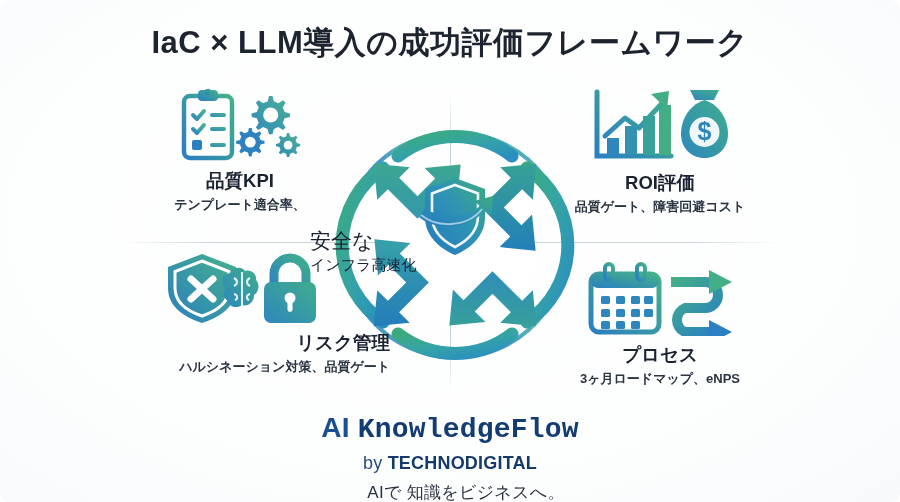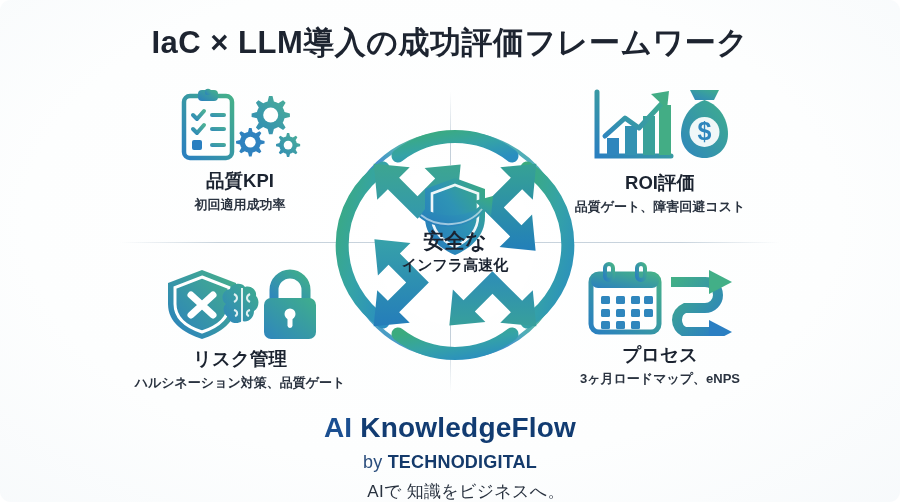--- a/index.html
+++ b/index.html
@@ -65,23 +65,23 @@
     width: 290px;
     height: 290px;
   }
   .hub svg { display: block; }
 
   .hub-text {
     position: absolute;
     left: 310px;
     top: 228px;
     width: 290px;
-    text-align: center;
+    text-align: left;
     color: #1b2330;
-    font-weight: bold;
+    font-weight: normal;
     line-height: 1.28;
     pointer-events: none;
   }
   .hub-text .l1 { font-size: 21px; display: block; }
   .hub-text .l2 { font-size: 15px; display: block; }
 
   
   .quad {
     position: absolute;
     width: 300px;
@@ -106,38 +106,38 @@
     font-size: 13px;
     font-weight: bold;
     color: #2a3340;
     line-height: 1.35;
     white-space: nowrap;
   }
   .quad .q-sub span { display: block; }
 
   #quad-kpi     { left: 90px;  top: 84px; }
   #quad-roi     { left: 510px; top: 86px; }
-  #quad-risk    { left: 90px;  top: 262px; }
+  #quad-risk    { left: 90px;  top: 246px; text-align: right; }
   #quad-process { left: 510px; top: 258px; }
 
   
   .footer {
     position: absolute;
     left: 0;
     top: 412px;
     width: 900px;
     text-align: center;
   }
   .brand {
     font-size: 28px;
     font-weight: bold;
     color: #1b4f91;
     letter-spacing: 0.2px;
   }
-  .brand .kf { color: #123c72; }
+  .brand .kf { color: #123c72; font-family: Liberation Mono, monospace; }
   .byline {
     margin-top: 8px;
     font-size: 18px;
     font-weight: bold;
     color: #143a6b;
     letter-spacing: 0.2px;
   }
   .byline .by {
     font-weight: normal;
     color: #2b4e7d;
@@ -267,21 +267,21 @@
           <circle cx="96.7" cy="27" r="7.5" fill="#ffffff"></circle>
           <path d="M 75 40 l 2.6 0 l 1 4 a 12 12 0 0 1 3.3 1.35 l 3.6 -2.15 l 1.85 1.85 l -2.15 3.6 a 12 12 0 0 1 1.35 3.3 l 4 1 l 0 2.6 l -4 1 a 12 12 0 0 1 -1.35 3.3 l 2.15 3.6 l -1.85 1.85 l -3.6 -2.15 a 12 12 0 0 1 -3.3 1.35 l -1 4 l -2.6 0 l -1 -4 a 12 12 0 0 1 -3.3 -1.35 l -3.6 2.15 l -1.85 -1.85 l 2.15 -3.6 a 12 12 0 0 1 -1.35 -3.3 l -4 -1 l 0 -2.6 l 4 -1 a 12 12 0 0 1 1.35 -3.3 l -2.15 -3.6 l 1.85 -1.85 l 3.6 2.15 a 12 12 0 0 1 3.3 -1.35 Z" fill="#2f82bf"></path>
           <circle cx="76.3" cy="54.2" r="5.4" fill="#ffffff"></circle>
           <path d="M 113 45 l 2.2 0 l 0.85 3.4 a 10 10 0 0 1 2.8 1.15 l 3 -1.8 l 1.55 1.55 l -1.8 3 a 10 10 0 0 1 1.15 2.8 l 3.4 0.85 l 0 2.2 l -3.4 0.85 a 10 10 0 0 1 -1.15 2.8 l 1.8 3 l -1.55 1.55 l -3 -1.8 a 10 10 0 0 1 -2.8 1.15 l -0.85 3.4 l -2.2 0 l -0.85 -3.4 a 10 10 0 0 1 -2.8 -1.15 l -3 1.8 l -1.55 -1.55 l 1.8 -3 a 10 10 0 0 1 -1.15 -2.8 l -3.4 -0.85 l 0 -2.2 l 3.4 -0.85 a 10 10 0 0 1 1.15 -2.8 l -1.8 -3 l 1.55 -1.55 l 3 1.8 a 10 10 0 0 1 2.8 -1.15 Z"></path>
           <circle cx="114.1" cy="57.1" r="4.4" fill="#ffffff"></circle>
         </g>
       </svg>
     </div>
     <div class="q-title">品質KPI</div>
     <div class="q-sub">
-      <span>初回適用成功率</span>
+      <span>テンプレート適合率、</span>
     </div>
   </div>
 
   <div class="quad" id="quad-roi">
     <div class="icons">
       <svg width="146" height="78" viewBox="0 0 146 78" xmlns="http://www.w3.org/2000/svg">
         <defs>
           <linearGradient id="roiG" x1="0" y1="1" x2="1" y2="0">
             <stop offset="0%" stop-color="#2a7fc0"></stop>
             <stop offset="100%" stop-color="#46b189"></stop>

